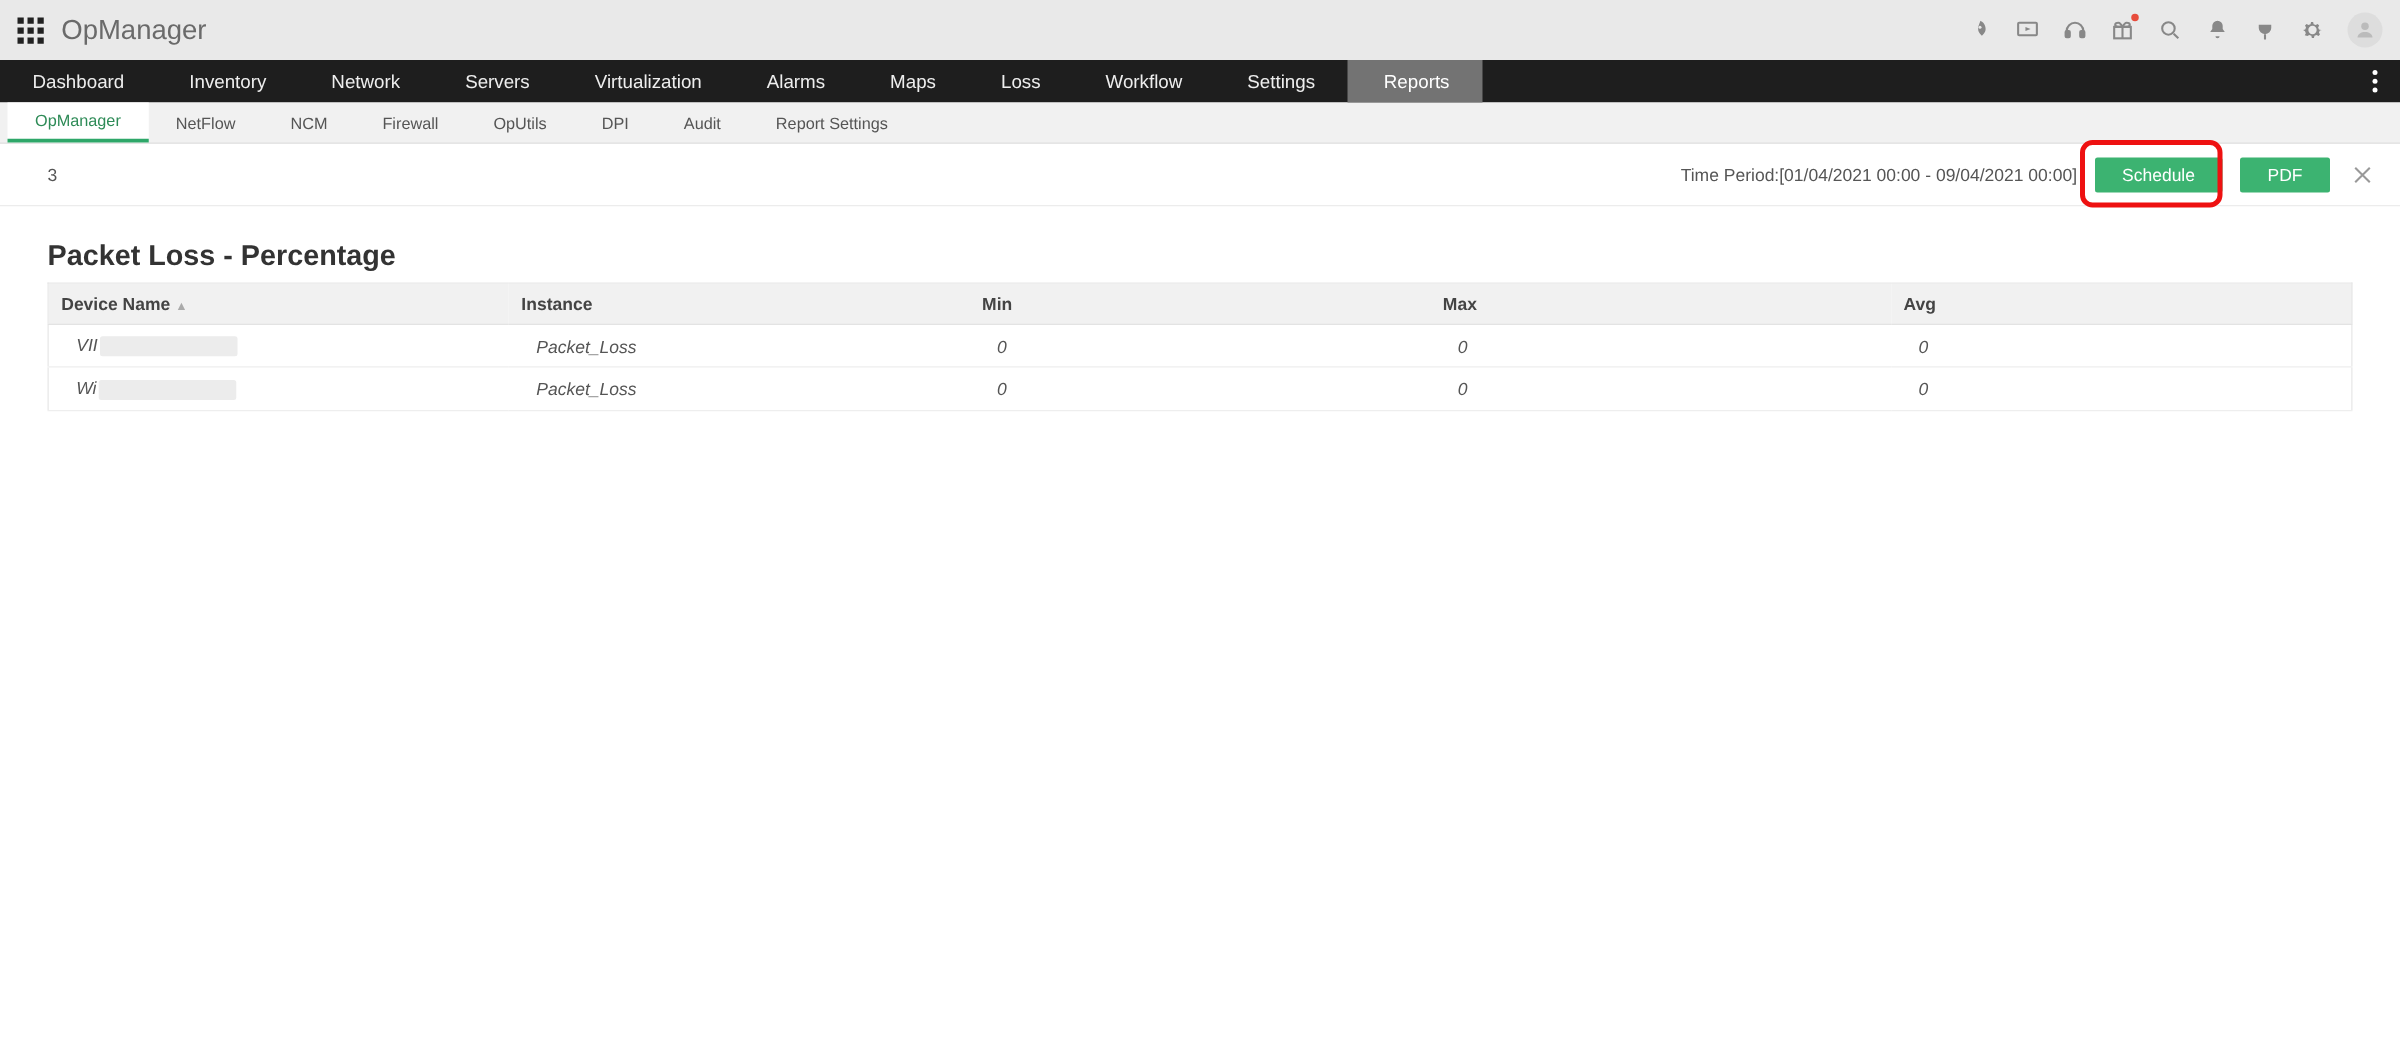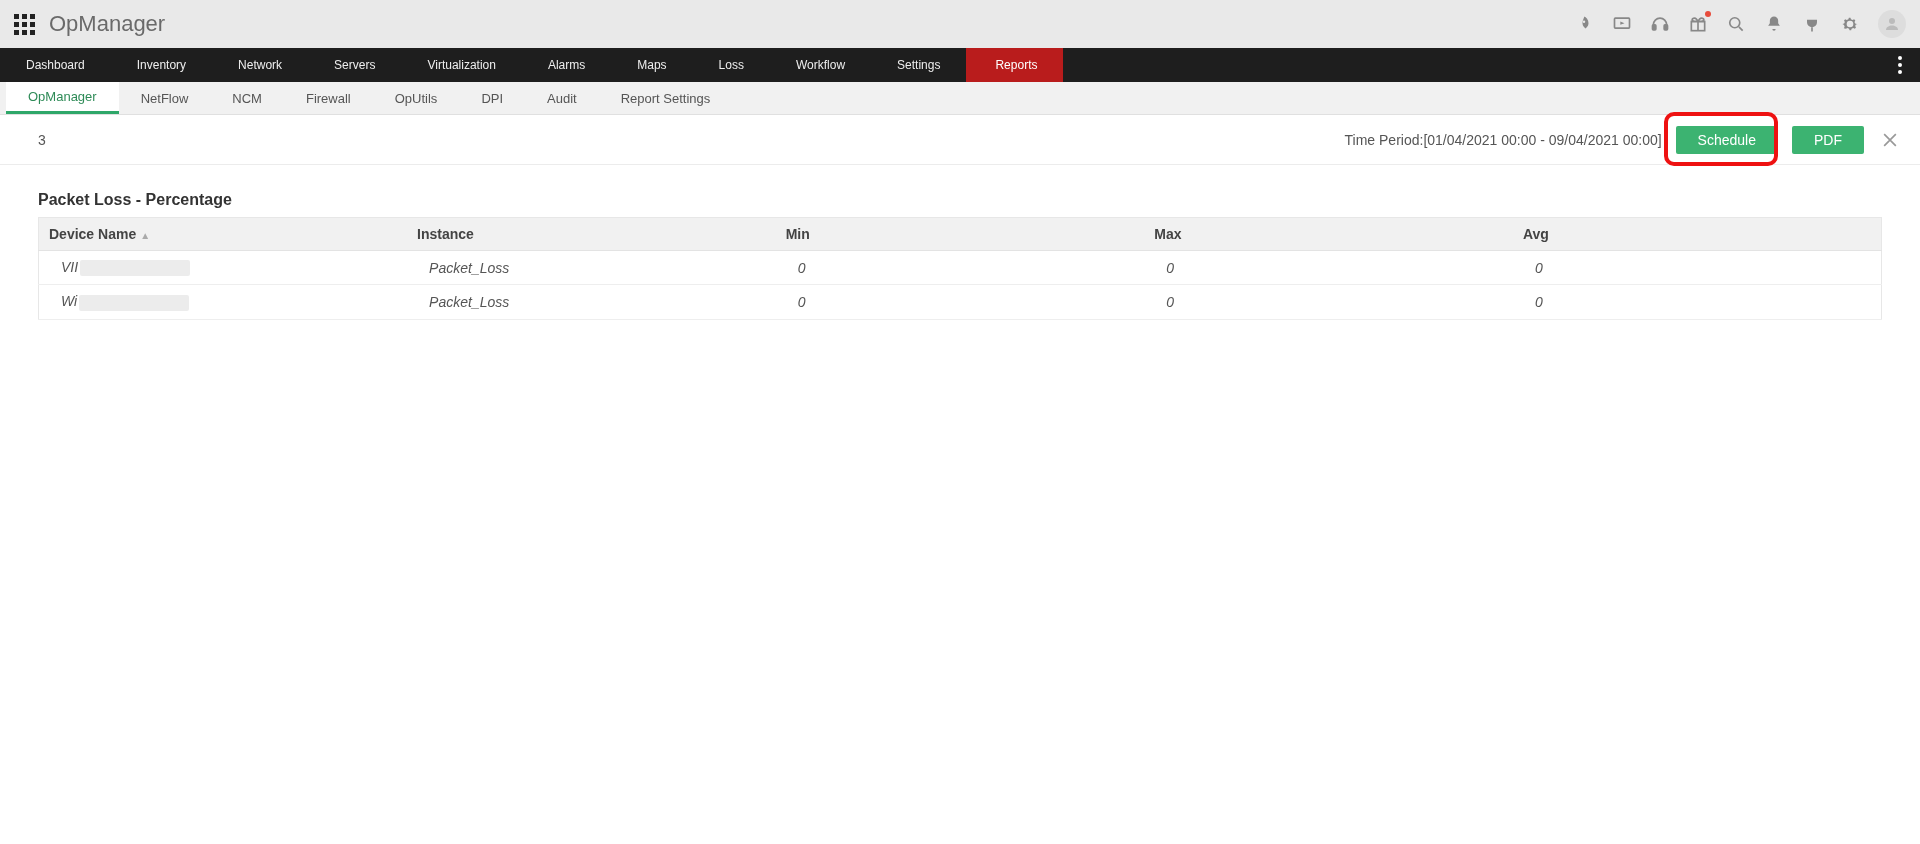--- a/index.html
+++ b/index.html
@@ -50,27 +50,27 @@
   .navbar {
     height: 34px;
     background: #1e1e1e;
     display: flex;
     align-items: stretch;
     justify-content: space-between;
   }
   .nav-items { display: flex; }
   .nav-item {
     color: #eee;
-    font-size: 12px;
+    font-size: 15px;
     padding: 0 26px;
     display: flex;
     align-items: center;
     cursor: pointer;
   }
-  .nav-item.active { background: #b91c1c; color: #fff; padding-left: 29px; }
+  .nav-item.active { background: #737373; color: #fff; padding-left: 29px; }
   .nav-more { display:flex; align-items:center; padding:0 18px; color:#fff; cursor:pointer; }
   .nav-more .kebab { display:flex; flex-direction:column; gap:3px; }
   .nav-more .kebab span { width:4px; height:4px; border-radius:50%; background:#fff; }
 
   .subnav {
     height: 33px;
     background: #f1f1f1;
     border-bottom: 1px solid #e0e0e0;
     display: flex;
     align-items: stretch;
@@ -119,21 +119,21 @@
   }
   .red-ring {
     position: absolute;
     border: 4px solid #e11;
     border-radius: 10px;
     pointer-events: none;
   }
   .cb-center { position: relative; display:flex; align-items:flex-end; }
 
   .content { padding: 26px 38px; }
-  .report-title { font-size: 16px; font-weight: 700; color: #333; margin-bottom: 8px; }
+  .report-title { font-size: 23px; font-weight: 700; color: #333; margin-bottom: 8px; }
   .tbl {
     width: 100%;
     border: 1px solid #e7e7e7;
     border-collapse: collapse;
     font-size: 14px;
   }
   .tbl th {
     background: #f1f1f1;
     text-align: left;
     font-weight: 700;

